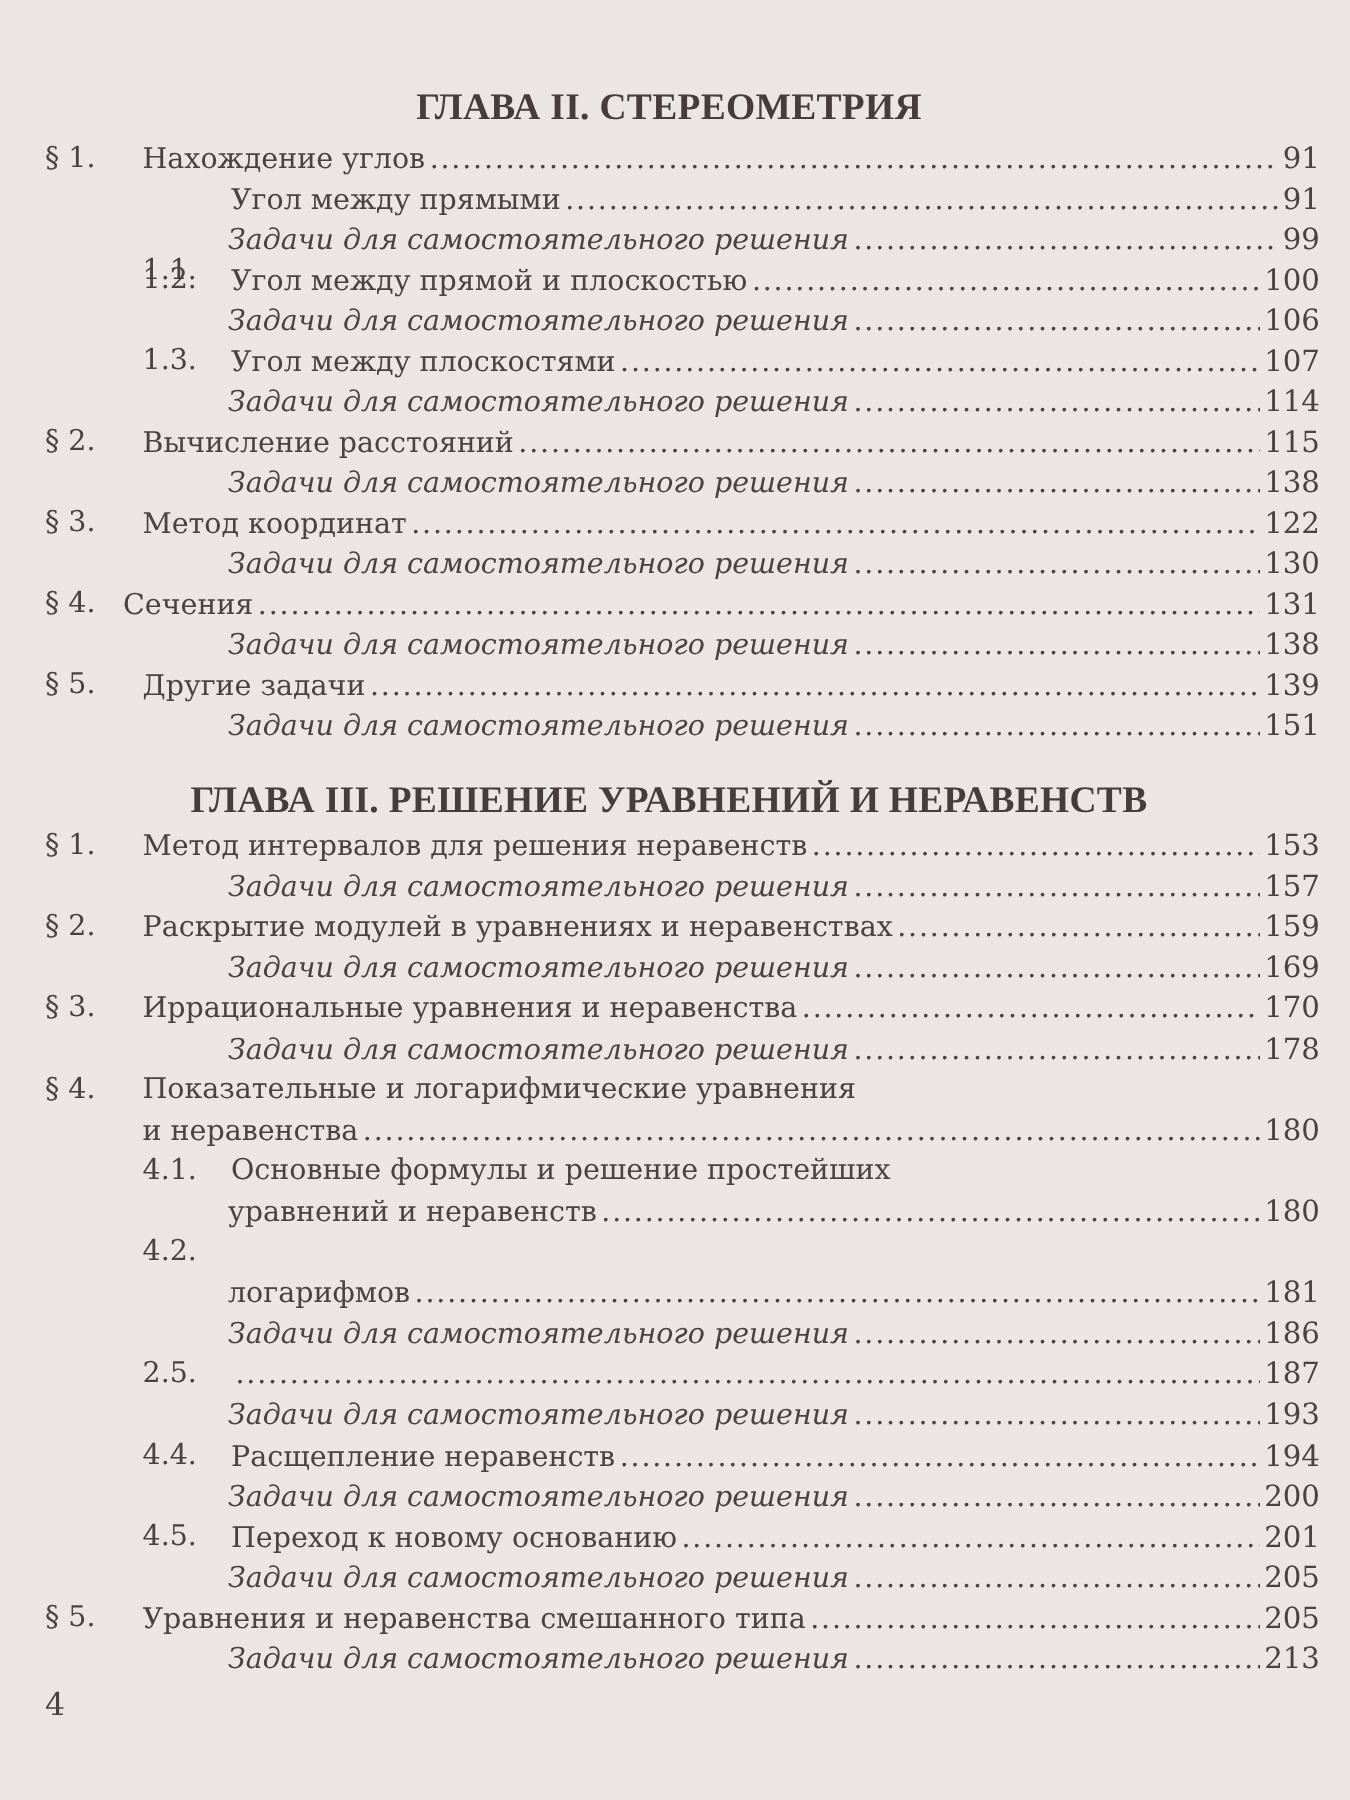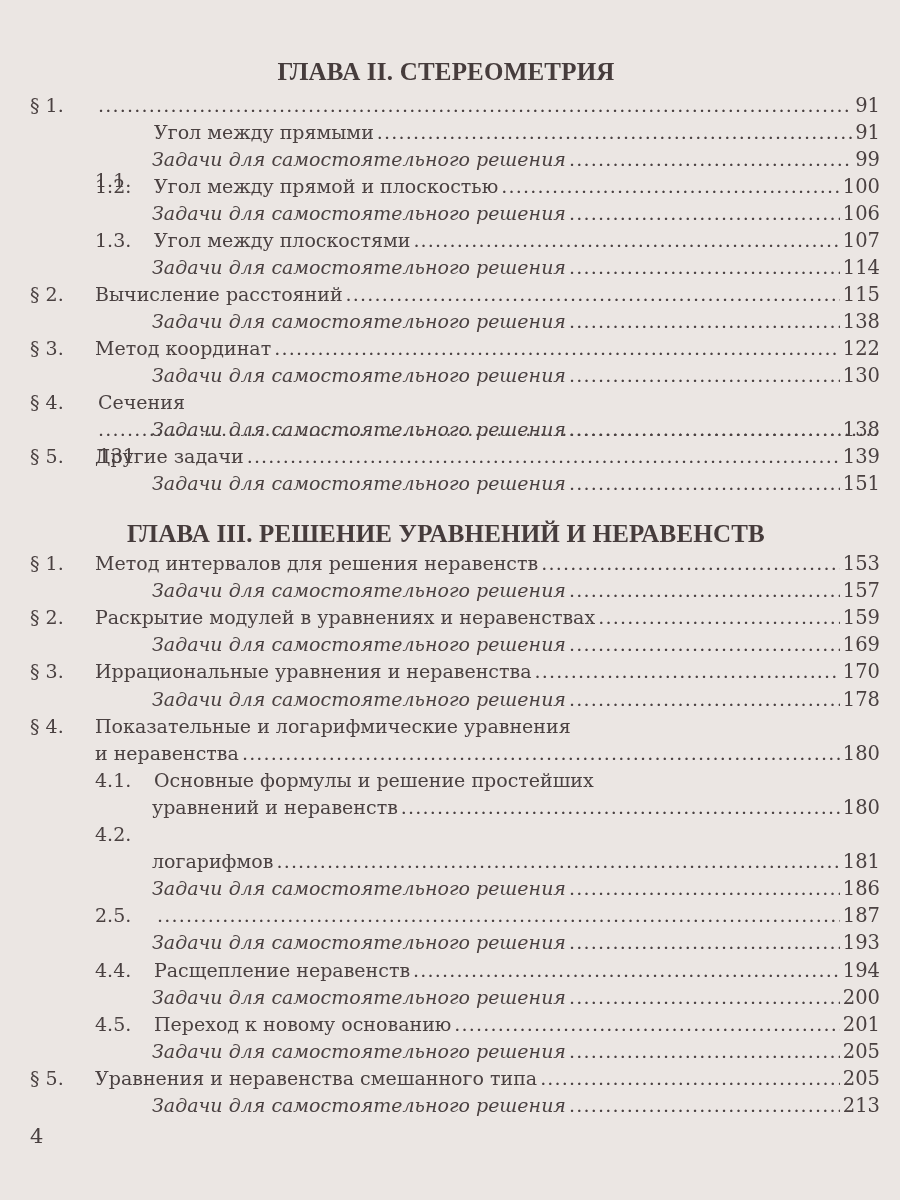--- a/index.html
+++ b/index.html
@@ -54,20 +54,21 @@
 </head>
 <body>
 
 <div class="page">
 
   <div class="chapter" style="top:58px;">ГЛАВА II. СТЕРЕОМЕТРИЯ</div>
   <div id="ch2">
       <div class="toc-line" style="top: 92px;">
         <span class="num" style="left: 30px;">§ 1.</span>
         <div class="text-wrap" style="left: 95px;">
+          <span class="title">Нахождение углов</span>
           <span class="leader"></span>
           <span class="pg">91</span>
         </div>
       </div>
       <div class="toc-line" style="top: 119px;">
         <span class="num" style="left: 95px; margin-top: 48px;">1.1.</span>
         <div class="text-wrap" style="left: 154px;">
           <span class="title">Угол между прямыми</span>
           <span class="leader"></span>
           <span class="pg">91</span>
@@ -135,21 +136,21 @@
       </div>
       <div class="toc-line" style="top: 362px;">
         <div class="text-wrap" style="left: 152px;">
           <span class="title italic">Задачи для самостоятельного решения</span>
           <span class="leader"></span>
           <span class="pg">130</span>
         </div>
       </div>
       <div class="toc-line" style="top: 389px;">
         <span class="num" style="left: 30px;">§ 4.</span>
-        <div class="text-wrap" style="left: 95px; flex-direction: column;">
+        <div class="text-wrap" style="left: 82px;">
           <span class="title">Сечения</span>
           <span class="leader"></span>
           <span class="pg">131</span>
         </div>
       </div>
       <div class="toc-line" style="top: 416px;">
         <div class="text-wrap" style="left: 152px;">
           <span class="title italic">Задачи для самостоятельного решения</span>
           <span class="leader"></span>
           <span class="pg">138</span>

